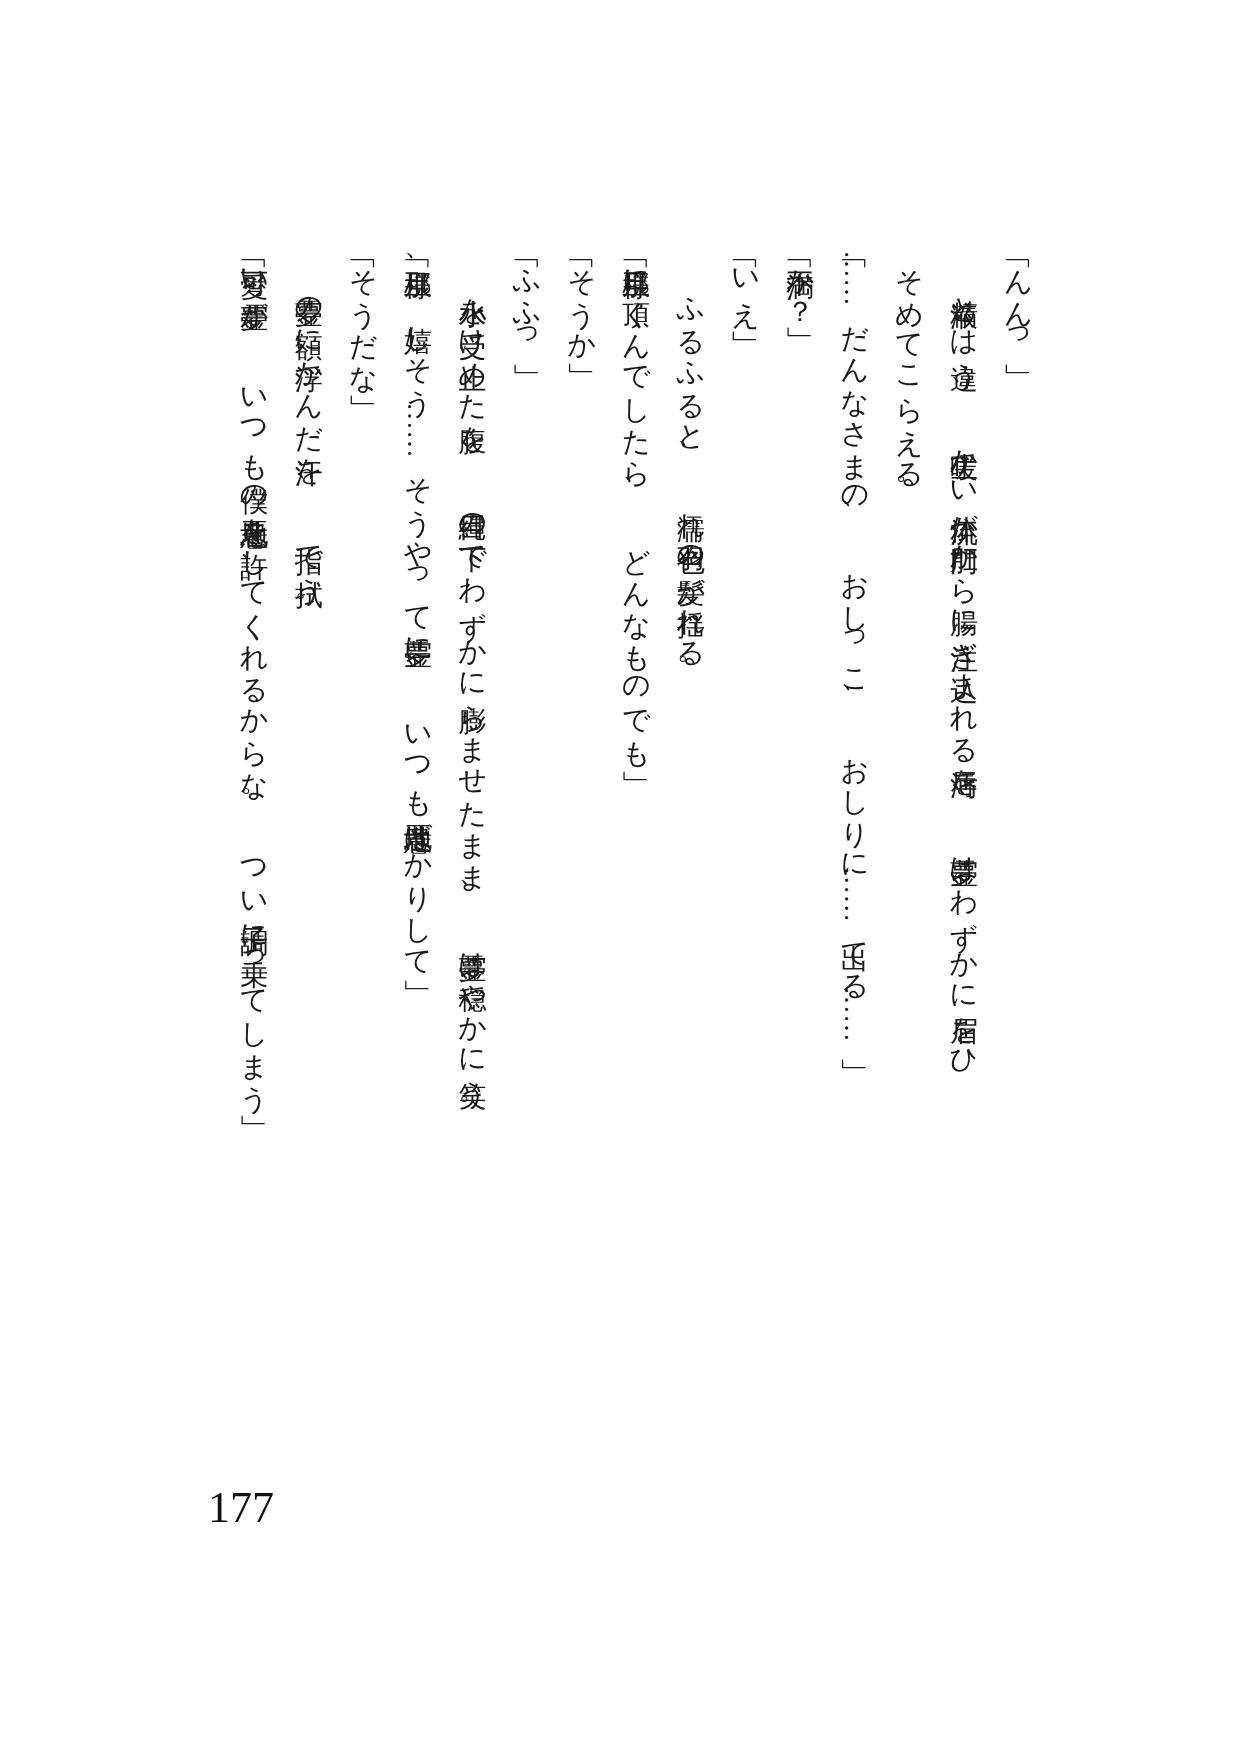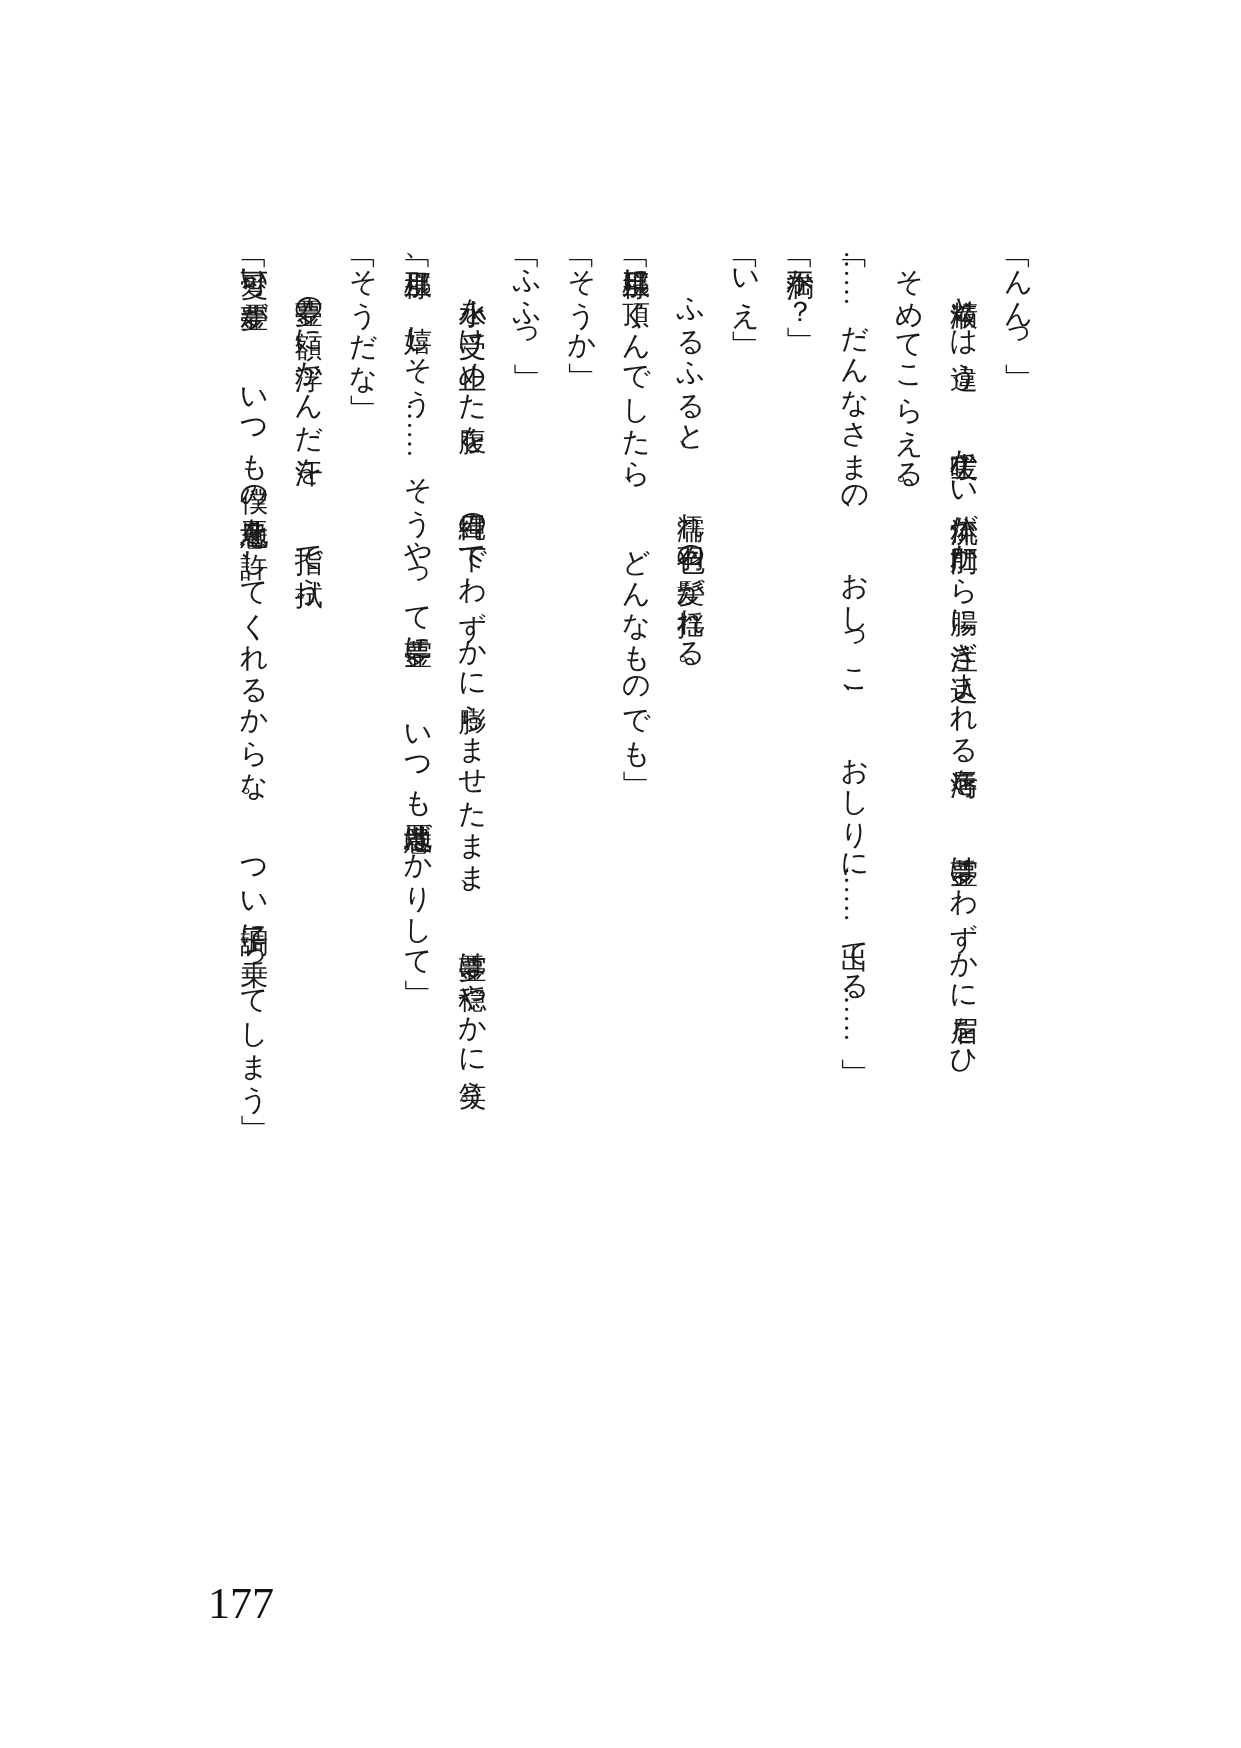--- a/index.html
+++ b/index.html
@@ -31,21 +31,21 @@
     letter-spacing: 0;
   }
   .text-block p.line {
     margin: 0;
     padding: 0;
     white-space: nowrap;
   }
   .page-number {
     position: absolute;
     left: 208px;
-    top: 1582px;
+    top: 1486px;
     font-size: 44px;
     line-height: 1;
     color: #111111;
     font-family: "Liberation Serif", "DejaVu Serif", serif;
   }
 </style>
 </head>
 <body>
 
 <div class="page">

